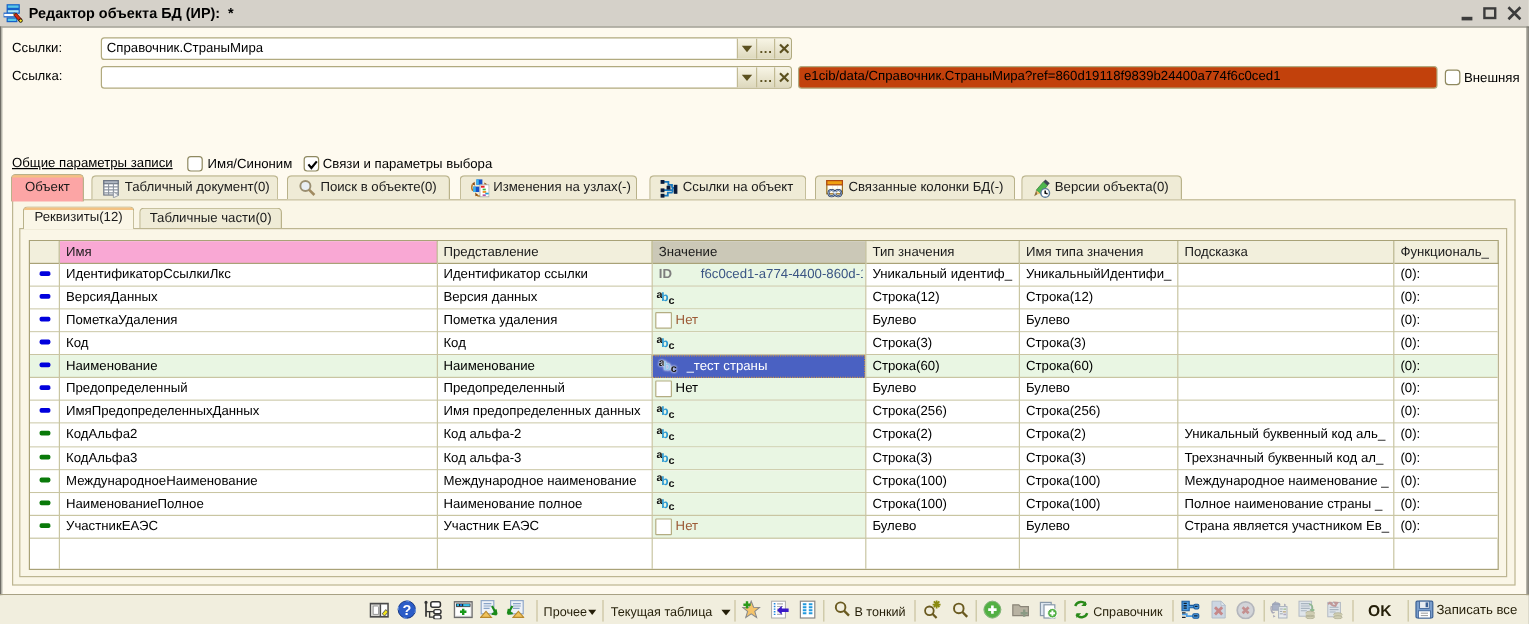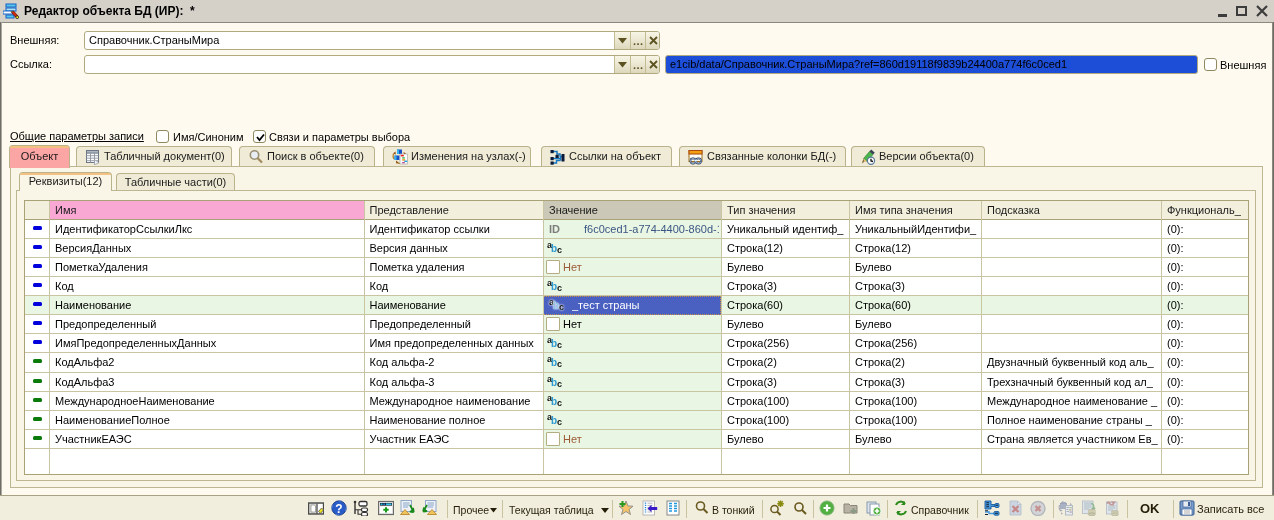--- a/index.html
+++ b/index.html
@@ -15,21 +15,21 @@
 <div class="r" style="left:1236px;top:6px;width:11px;height:10px;border:2px solid #3c3c3c"></div>
 <svg class="r" style="left:1256px;top:5px" width="12" height="12" viewBox="0 0 12 12">
     <path d="M1 1 L11 11 M11 1 L1 11" stroke="#3c3c3c" stroke-width="2.2"></path>
   </svg>
 <div class="r" style="left:0;top:22px;width:1274px;height:1px;background:#888populate"></div>
 <div class="r" style="left:0;top:22px;width:1274px;height:1px;background:#8a887f"></div>
 <div class="r" style="left:0;top:22px;width:1px;height:498px;background:#6f6d66"></div>
 <div class="r" style="left:1px;top:22px;width:1px;height:498px;background:#aaa89f"></div>
 <div class="r" style="left:1272px;top:22px;width:1px;height:498px;background:#8a887f"></div>
 <div class="r" style="left:1273px;top:22px;width:1px;height:498px;background:#6e6c64"></div>
-<div class="t" style="left:10px;top:34px">Внешняя:</div>
+<div class="t" style="left:10px;top:34px">Ссылки:</div>
 <div class="t" style="left:10px;top:58px">Ссылка:</div>
 <div class="r" style="left:84px;top:31px;width:576px;height:19px;background:#fff;border:1px solid #b1aa7f;border-radius:3px;overflow:hidden">
     <div class="r" style="left:4px;top:2px;font-size:11px;white-space:nowrap">Справочник.СтраныМира</div>
     <div class="r" style="left:529px;top:0;width:45px;height:17px;background:linear-gradient(#f8f5e6,#ddd8bc);border-left:1px solid #c2bb94">
       <svg class="r" style="left:3px;top:6px" width="9" height="6" viewBox="0 0 9 6">
         <path d="M0 0 H9 L4.5 5.5 Z" fill="#5c5120"></path>
       </svg>
       <div class="r" style="left:15px;top:0;width:1px;height:17px;background:#c2bb94"></div>
       <div class="r" style="left:18px;top:3px;font-size:11px;font-weight:bold;color:#5c5120;letter-spacing:0.5px">...</div>
       <div class="r" style="left:30px;top:0;width:1px;height:17px;background:#c2bb94"></div>
@@ -45,21 +45,21 @@
         <path d="M0 0 H9 L4.5 5.5 Z" fill="#5c5120"></path>
       </svg>
       <div class="r" style="left:15px;top:0;width:1px;height:17px;background:#c2bb94"></div>
       <div class="r" style="left:18px;top:3px;font-size:11px;font-weight:bold;color:#5c5120;letter-spacing:0.5px">...</div>
       <div class="r" style="left:30px;top:0;width:1px;height:17px;background:#c2bb94"></div>
       <svg class="r" style="left:34px;top:4px" width="9" height="9" viewBox="0 0 9 9">
         <path d="M1 1 L8 8 M8 1 L1 8" stroke="#5c5120" stroke-width="1.8"></path>
       </svg>
     </div>
   </div>
-<div class="r" style="left:665px;top:55px;width:533px;height:19px;background:#1d4ed8;border:1px solid #b1aa7f;border-radius:3px;overflow:hidden">
+<div class="r" style="left:665px;top:55px;width:533px;height:19px;background:#c2410c;border:1px solid #b1aa7f;border-radius:3px;overflow:hidden">
     <div class="r" style="left:4px;top:2px;font-size:11px;white-space:nowrap">e1cib/data/Справочник.СтраныМира?ref=860d19118f9839b24400a774f6c0ced1</div>
   </div>
 <div class="r" style="left:1204px;top:58px;width:13px;height:13px;background:#fff;border:1px solid #8f8960;border-radius:3px"></div>
 <div class="t" style="left:1220px;top:59px">Внешняя</div>
 <div class="t" style="left:10px;top:130px;text-decoration:underline">Общие параметры записи</div>
 <div class="r" style="left:156px;top:130px;width:13px;height:13px;background:#fff;border:1px solid #8f8960;border-radius:3px"></div>
 <div class="t" style="left:173px;top:131px">Имя/Синоним</div>
 <div class="r" style="left:253px;top:130px;width:13px;height:13px;background:#fff;border:1px solid #8f8960;border-radius:3px">
     <svg class="r" style="left:1px;top:1px" width="11" height="11" viewBox="0 0 11 11">
       <path d="M2 5 L4.5 8 L9 2.5" stroke="#000" stroke-width="1.8" fill="none"></path>
@@ -231,21 +231,21 @@
 <div class="r" style="left:32.5px;top:359.49px;width:9px;height:4px;background:#0a7a0a;border-radius:1.5px"></div>
 <div class="cell" style="left:55px;top:353.49px;width:306.5px;height:19.07px">КодАльфа2</div>
 <div class="cell" style="left:369.5px;top:353.49px;width:171.5px;height:19.07px">Код альфа-2</div>
 <div class="r" style="left:547px;top:356.49px;width:15px;height:13px;font:bold 9px 'Liberation Sans',sans-serif">
     <span class="r" style="left:0;top:-2px;color:#111;">a</span>
     <span class="r" style="left:4px;top:1px;color:#2d9ad2;font-size:10px;">b</span>
     <span class="r" style="left:10px;top:3px;color:#111;">c</span>
   </div>
 <div class="cell" style="left:727px;top:353.49px;width:120px;height:19.07px">Строка(2)</div>
 <div class="cell" style="left:855px;top:353.49px;width:124px;height:19.07px">Строка(2)</div>
-<div class="cell" style="left:987px;top:353.49px;width:172px;height:19.07px">Двузначный буквенный код аль_</div>
+<div class="cell" style="left:987px;top:353.49px;width:172px;height:19.07px">Уникальный буквенный код аль_</div>
 <div class="cell" style="left:1167px;top:353.49px;width:79px;height:19.07px">(0):</div>
 <div class="r" style="left:25px;top:372.56px;width:1223px;height:19.07px;background:#fff"></div>
 <div class="r" style="left:544px;top:372.56px;width:177px;height:19.07px;background:#e9f6e3"></div>
 <div class="gridh" style="left:25px;top:390.63px;width:1223px"></div>
 <div class="r" style="left:32.5px;top:378.56px;width:9px;height:4px;background:#0a7a0a;border-radius:1.5px"></div>
 <div class="cell" style="left:55px;top:372.56px;width:306.5px;height:19.07px">КодАльфа3</div>
 <div class="cell" style="left:369.5px;top:372.56px;width:171.5px;height:19.07px">Код альфа-3</div>
 <div class="r" style="left:547px;top:375.56px;width:15px;height:13px;font:bold 9px 'Liberation Sans',sans-serif">
     <span class="r" style="left:0;top:-2px;color:#111;">a</span>
     <span class="r" style="left:4px;top:1px;color:#2d9ad2;font-size:10px;">b</span>

